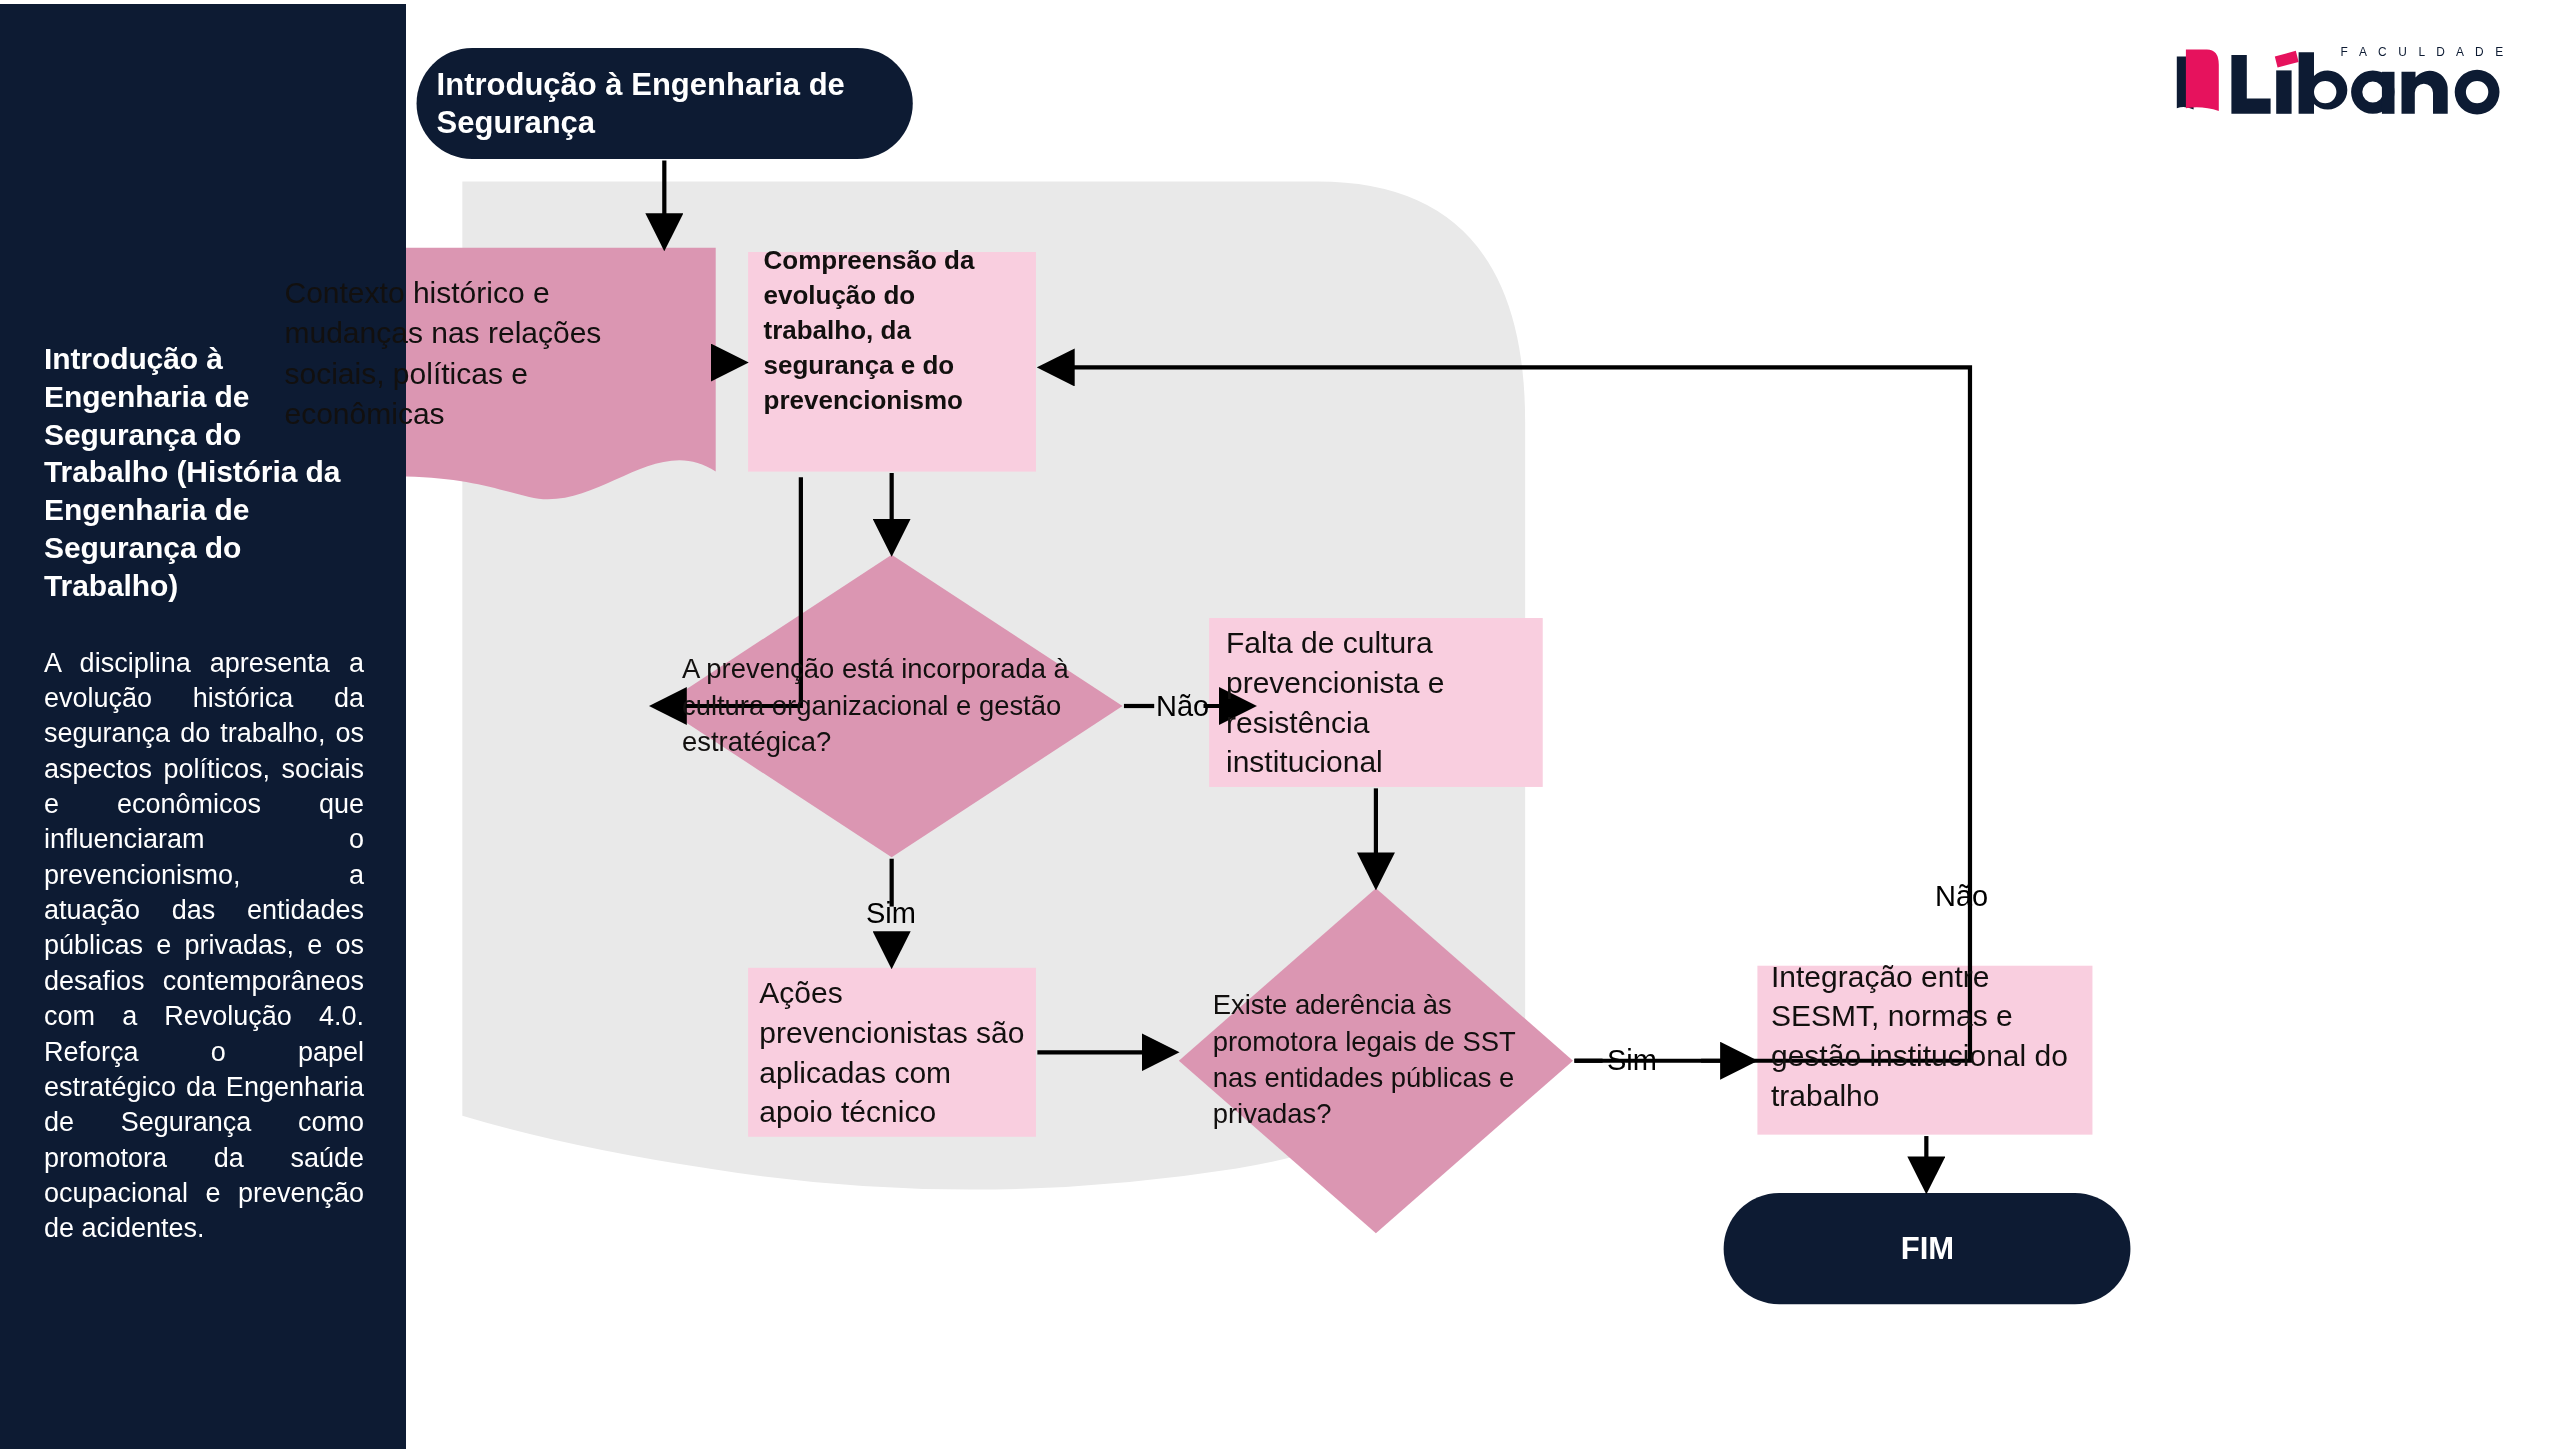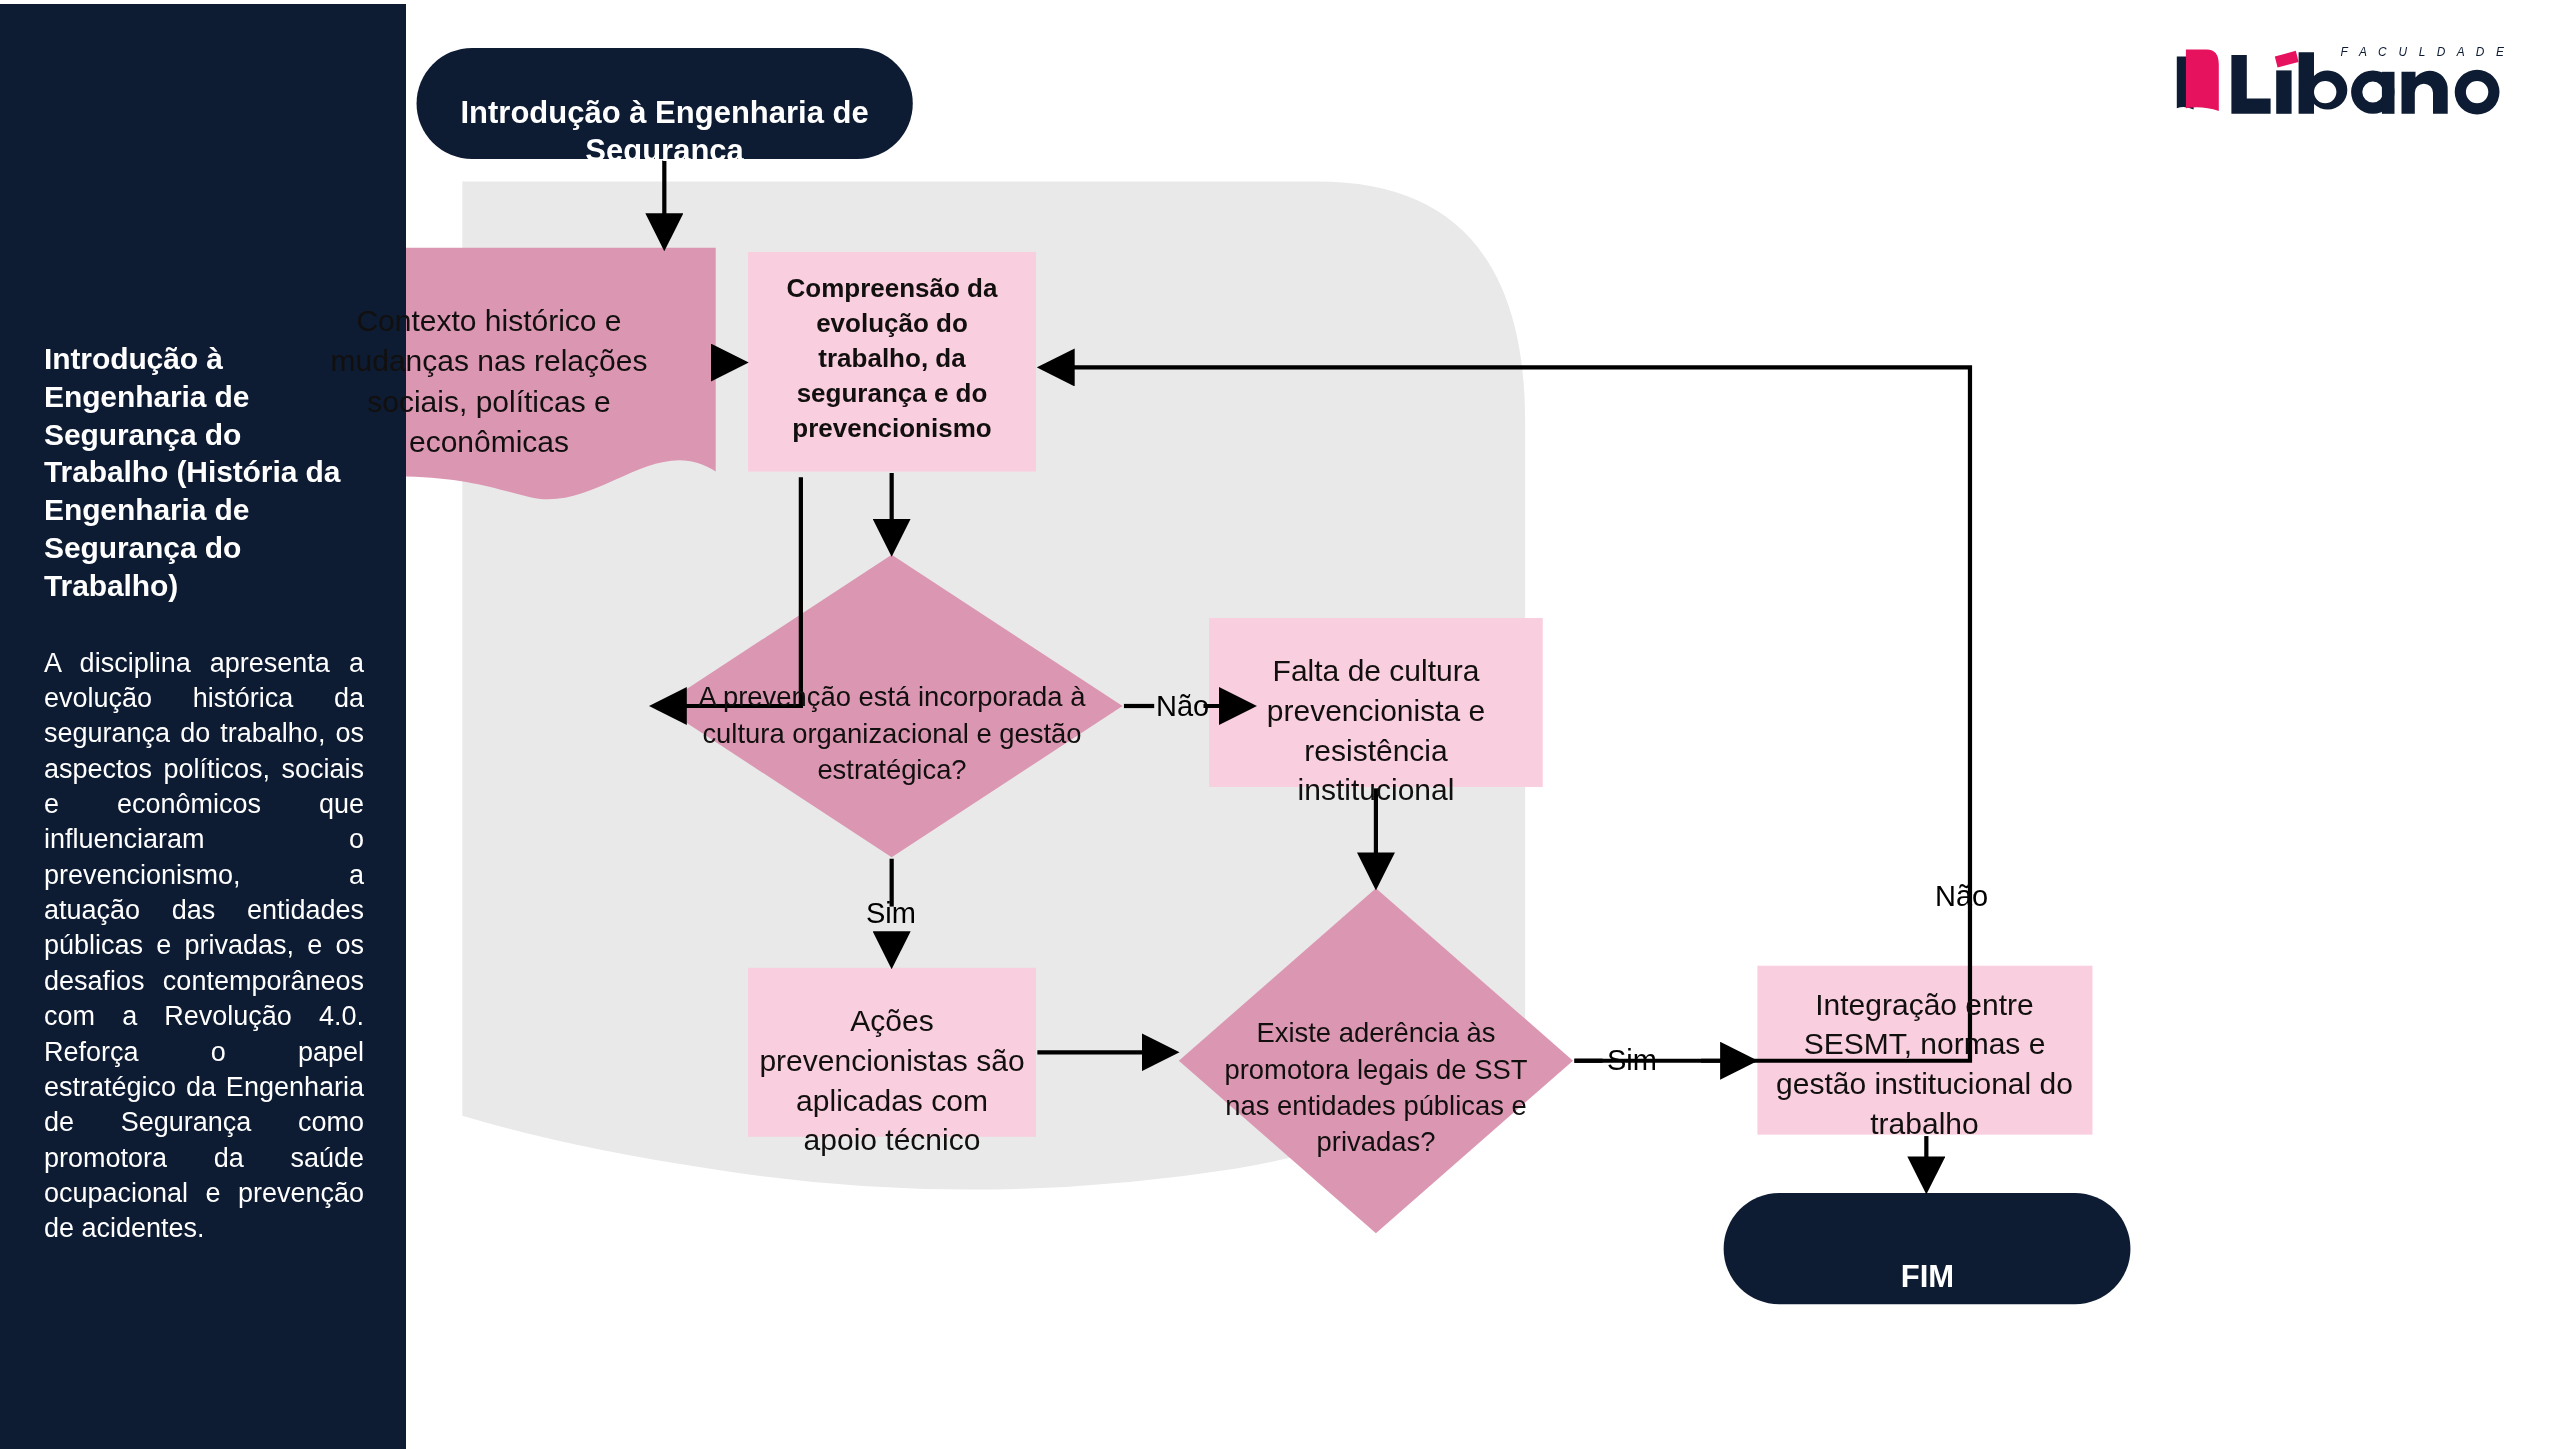--- a/index.html
+++ b/index.html
@@ -65,34 +65,32 @@
     height: 1450px;
   }
 
   
   #logo {
     position: absolute;
     left: 2173px;
     top: 41px;
     width: 352px;
     height: 77px;
-    font-style: italic;
   }
   #logo svg { display: block; }
 
   
   .node-label {
     position: absolute;
     display: flex;
     align-items: center;
     justify-content: center;
-    text-align: center;
+    text-align: left;
     box-sizing: border-box;
     pointer-events: none;
-    margin-top: 28px;
   }
   .lbl-dark   { color: #ffffff; font-weight: bold; }
   .lbl-light  { color: #12100f; font-weight: normal; }
 
   .edge-label {
     position: absolute;
     color: #000000;
     font-size: 29px;
     white-space: nowrap;
   }

